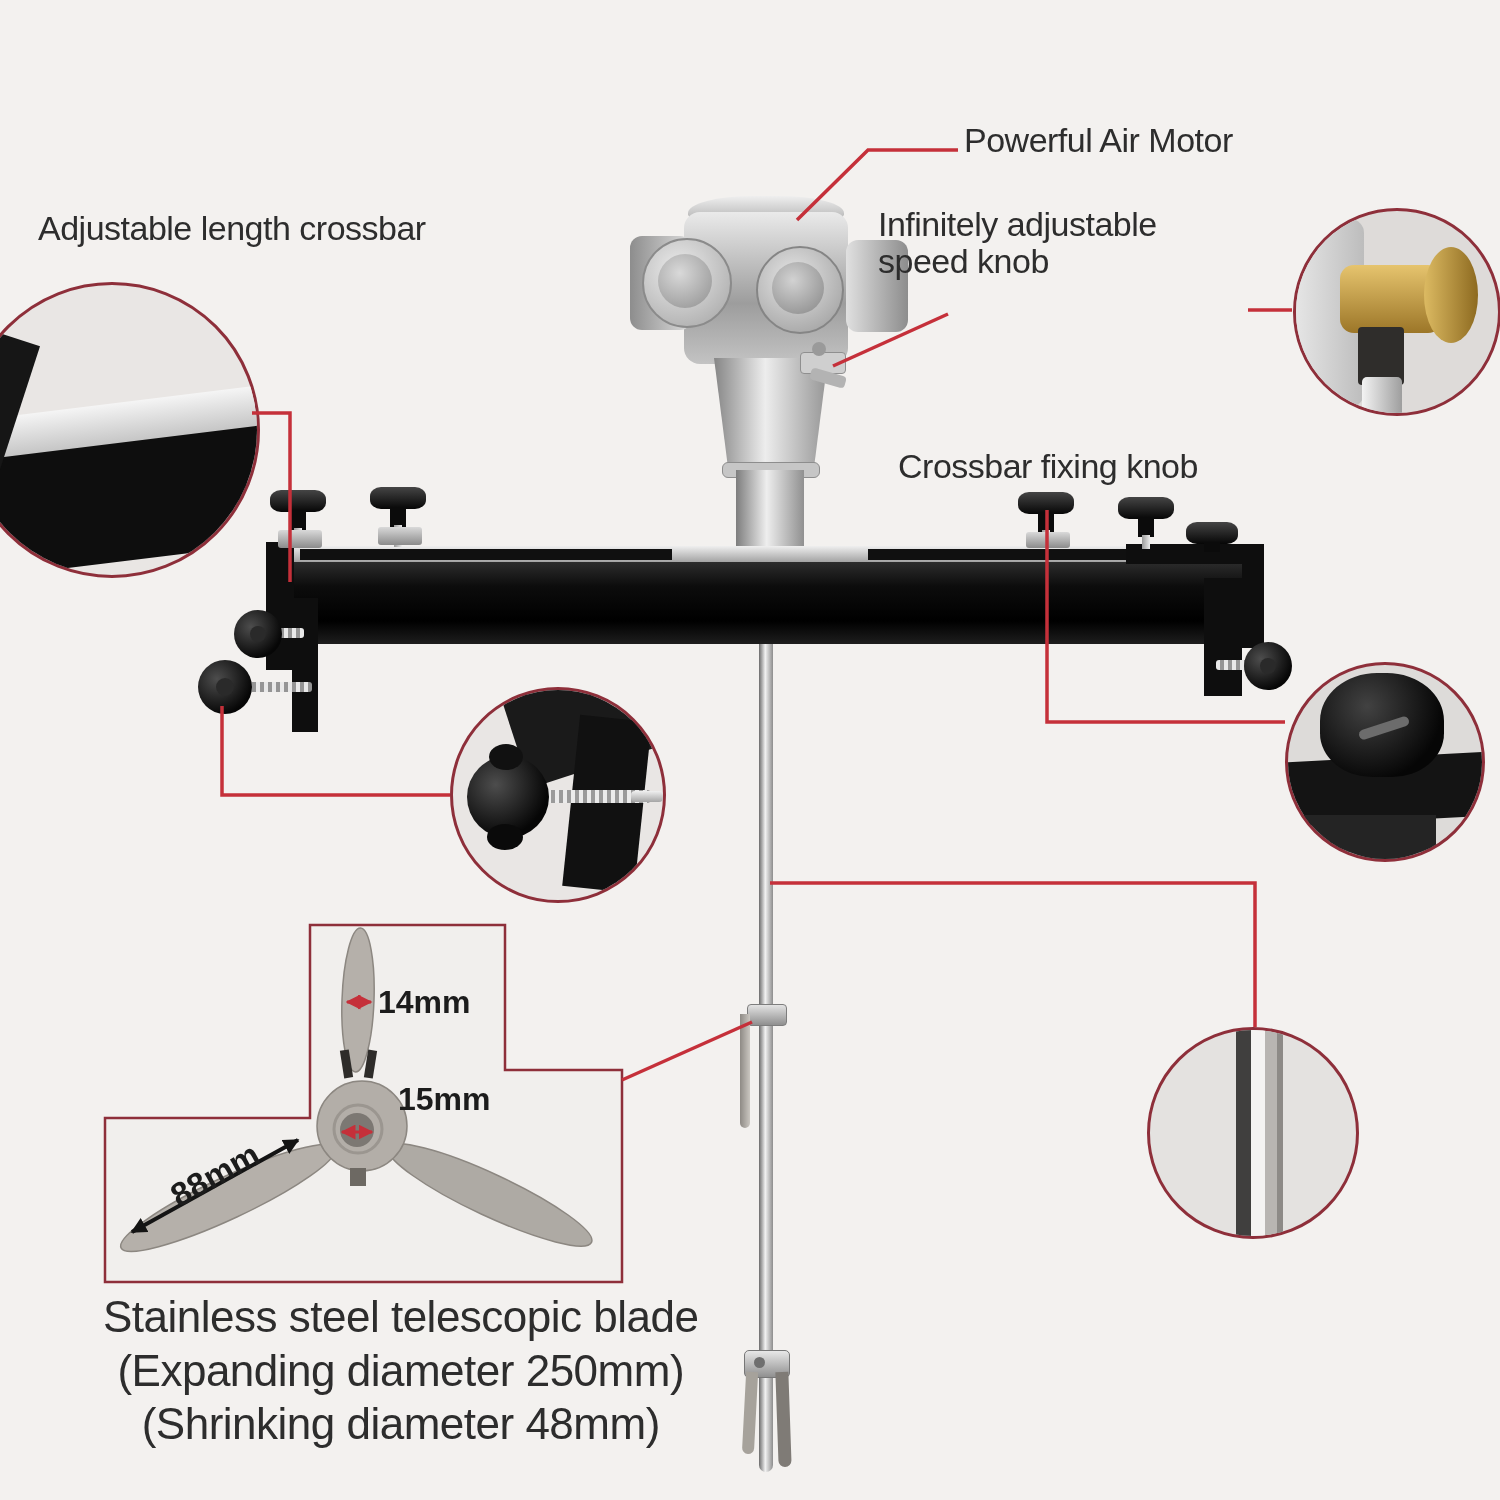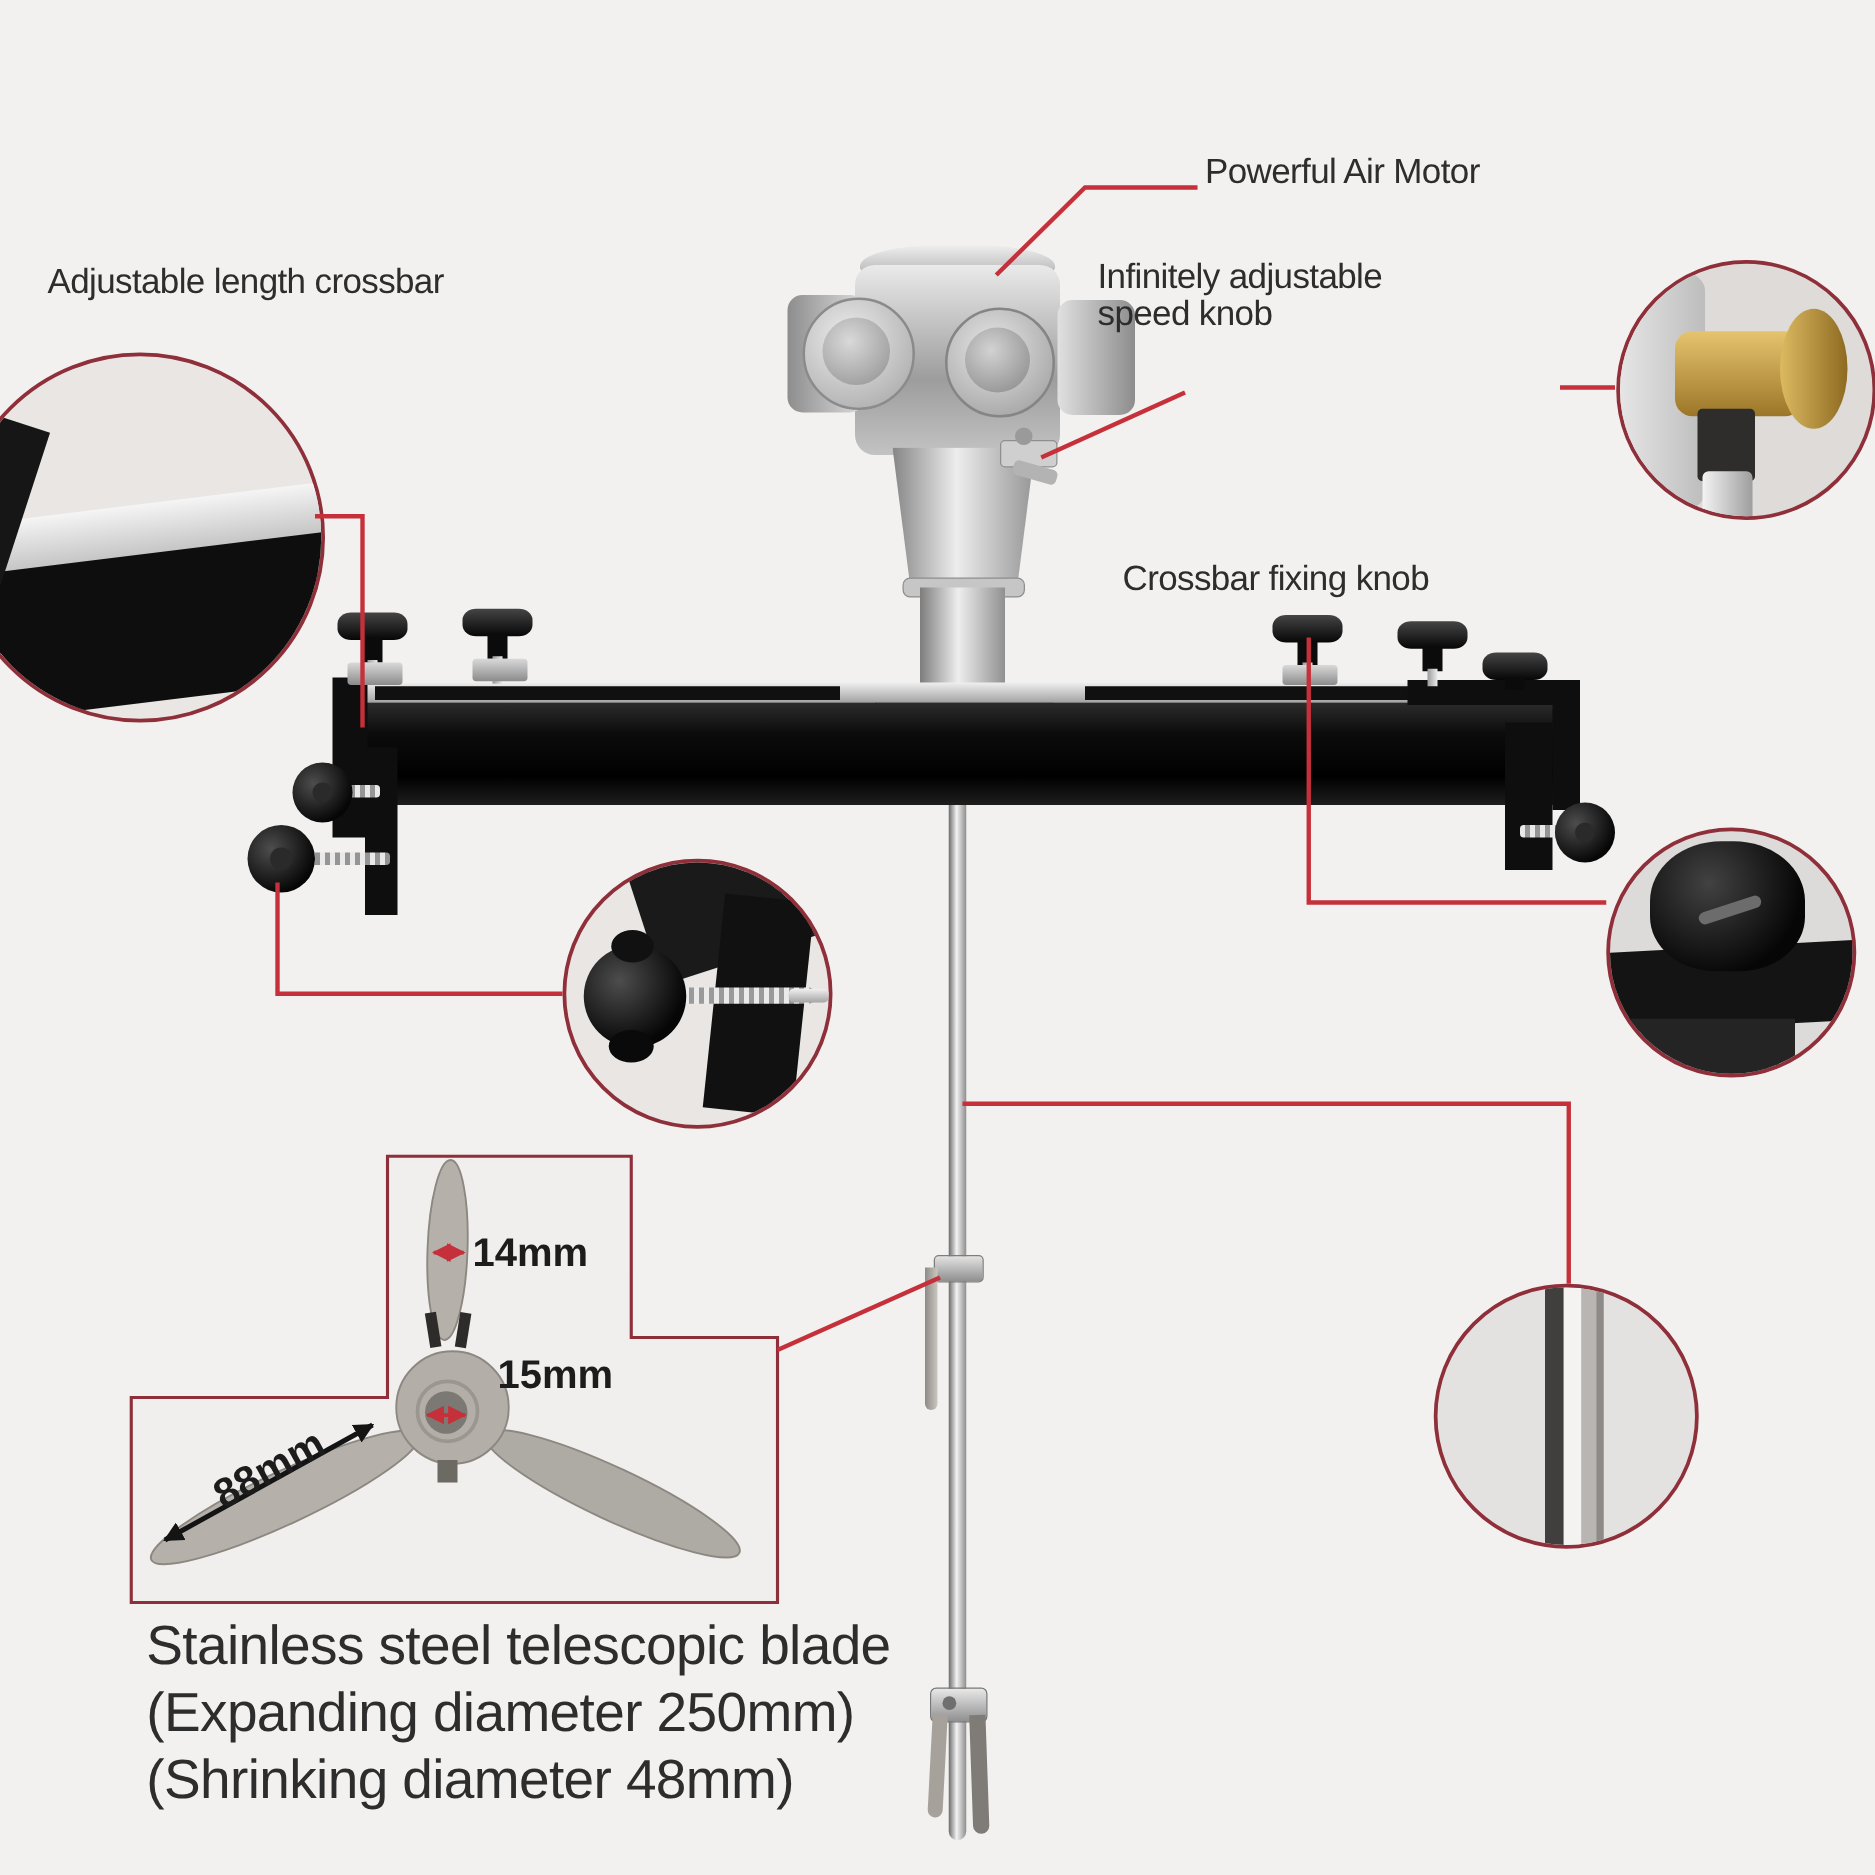--- a/index.html
+++ b/index.html
@@ -1,21 +1,21 @@
 <!DOCTYPE html>
 <html><head>
 <meta charset="utf-8">
 <style>
   html,body{margin:0;padding:0;}
   body{width:1500px;height:1500px;overflow:hidden;background:#f3f1ef;
        font-family:"Liberation Sans",sans-serif;}
   #scene{position:absolute;left:0;top:0;width:1500px;height:1500px;background:#f3f1ef;}
   .part{position:absolute;}
   
-  .lbl{position:absolute;font-size:28px;color:#2d2d2d;letter-spacing:-0.5px;
+  .lbl{position:absolute;font-size:34px;color:#2d2d2d;letter-spacing:-0.5px;
        line-height:1.08;white-space:pre-line;}
   .lbl-big{font-size:44px;line-height:1.22;}
   
   .silver-v{background:linear-gradient(180deg,#efefef,#a3a3a3);}
   .silver-h{background:linear-gradient(90deg,#7d7d7d,#eeeeee 45%,#909090);}
   .blackpart{background:#0e0e0e;}
   
   .kcap{position:absolute;height:22px;border-radius:11px/9px;
         background:linear-gradient(180deg,#454545,#060606);}
   .kstem{position:absolute;width:16px;height:20px;background:#0b0b0b;}
@@ -198,21 +198,21 @@
     <text x="398" y="1110" font-size="32" font-weight="bold" fill="#1c1c1c" font-family="Liberation Sans, sans-serif">15mm</text>
     <line x1="132" y1="1232" x2="298" y2="1140" stroke="#141414" stroke-width="4" marker-start="url(#arrBlk)" marker-end="url(#arrBlk)"></line>
     <text x="168" y="1194" font-size="33" font-weight="bold" fill="#1c1c1c" font-family="Liberation Sans, sans-serif" transform="rotate(-29 200 1180)">88mm</text>
   </svg>
 
   <div class="lbl" style="left:38px;top:210px;">Adjustable length crossbar</div>
   <div class="lbl" style="left:964px;top:122px;">Powerful Air Motor</div>
   <div class="lbl" style="left:878px;top:206px;">Infinitely adjustable
 speed knob</div>
   <div class="lbl" style="left:898px;top:448px;">Crossbar fixing knob</div>
-  <div class="lbl lbl-big" style="left:117px;top:1290px;">Stainless steel telescopic blade
+  <div class="lbl lbl-big" style="left:103px;top:1290px;text-align:center;">Stainless steel telescopic blade
 (Expanding diameter 250mm)
 (Shrinking diameter 48mm)</div>
 
   <svg class="nofx" width="1500" height="1500" viewBox="0 0 1500 1500">
     <polyline points="958,150 868,150 797,220" fill="none" stroke-width="3.5" stroke="#c5303a"></polyline>
     <polyline points="948,314 833,366" fill="none" stroke-width="3.5" stroke="#c5303a"></polyline>
     <polyline points="1248,310 1292,310" fill="none" stroke-width="3.5" stroke="#c5303a"></polyline>
     <polyline points="252,413 290,413 290,582" fill="none" stroke-width="3.5" stroke="#c5303a"></polyline>
     <polyline points="222,706 222,795 450,795" fill="none" stroke-width="3.5" stroke="#c5303a"></polyline>
     <polyline points="1047,510 1047,722 1285,722" fill="none" stroke-width="3.5" stroke="#c5303a"></polyline>

